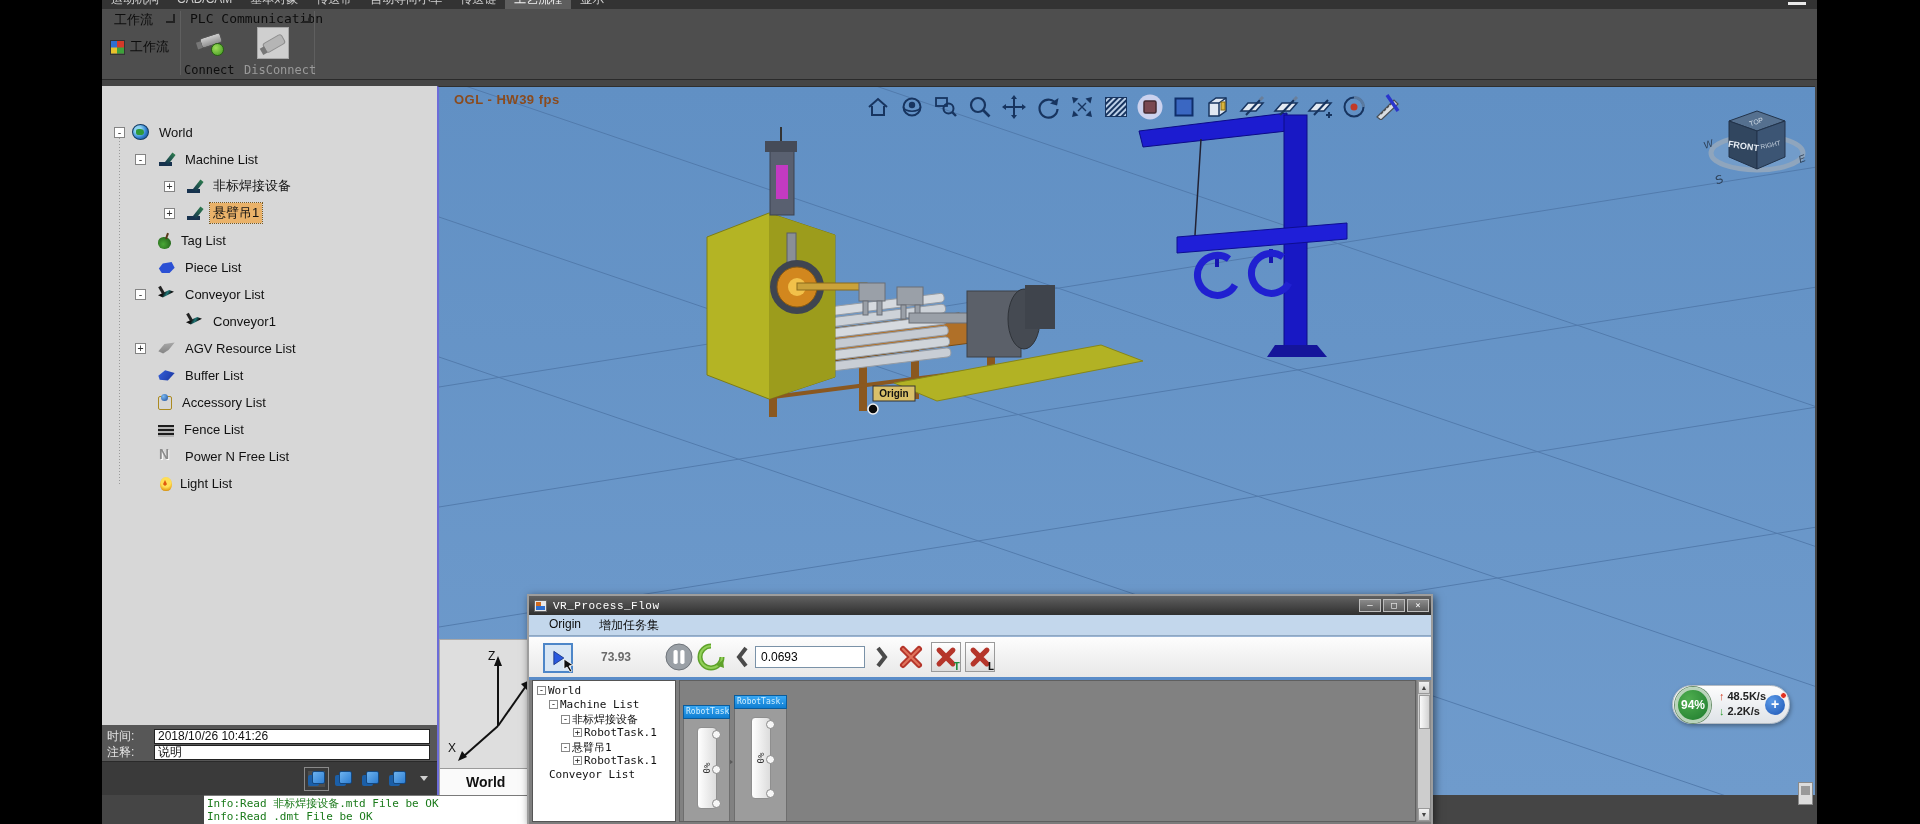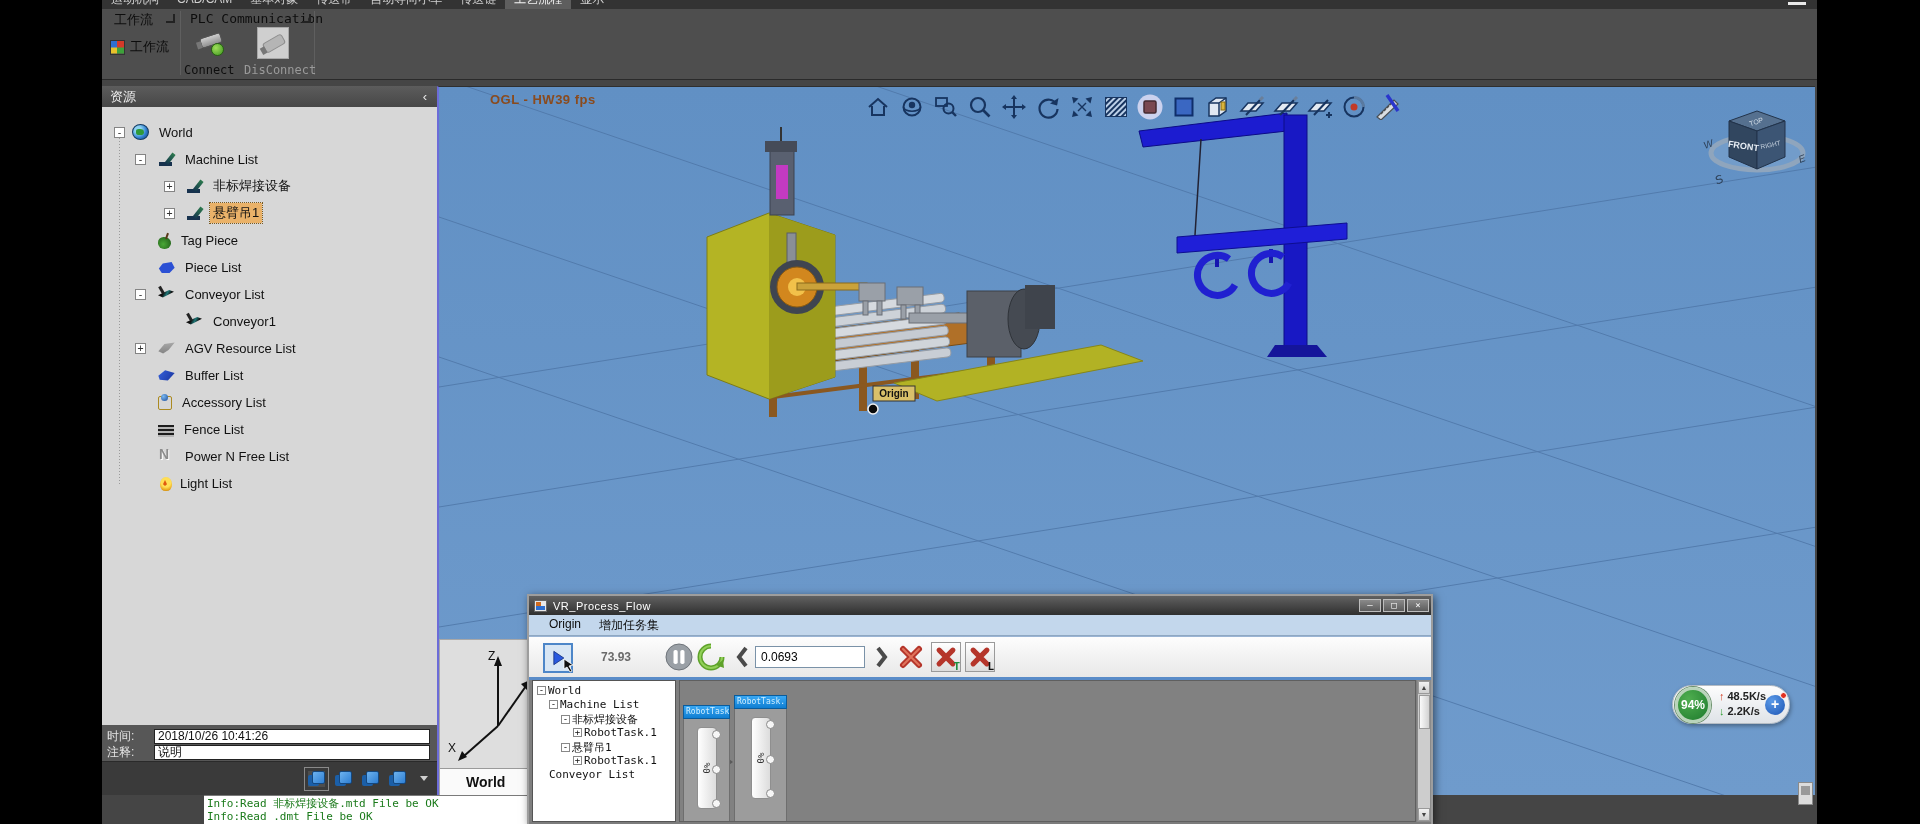--- a/index.html
+++ b/index.html
@@ -82,37 +82,37 @@
   .caret{width:0;height:0;border-left:4px solid transparent;border-right:4px solid transparent;border-top:5px solid #cfcfcf;margin-left:4px;}
 
   
   #log{position:absolute;left:102px;top:795px;width:428px;height:29px;background:#fff;border-top:1px solid #7a7a7a;overflow:hidden;padding:1px 0 0 3px;}
   #log .line{font-family:"DejaVu Sans Mono",monospace;font-size:11px;line-height:13px;color:#1a7a1a;white-space:nowrap;}
 
   
   #viewport{position:absolute;left:335px;top:86px;width:1378px;height:709px;
     background:linear-gradient(#6190c4,#6f9bcc);border-left:2px solid #6c6cd8;border-top:1px solid #2f2f2f;overflow:hidden;}
   #scene{position:absolute;left:0;top:0;width:1378px;height:709px;pointer-events:none;}
-  #fps{position:absolute;left:15px;top:5px;color:#8a4b1e;font-size:13px;font-weight:bold;letter-spacing:.5px;margin-left:36px;}
+  #fps{position:absolute;left:15px;top:5px;color:#8a4b1e;font-size:13px;font-weight:bold;letter-spacing:.5px;}
   #vptools{position:absolute;left:426px;top:7px;display:flex;gap:8px;align-items:center;}
   .vpi{width:26px;height:26px;flex:none;}
   .vpi svg{width:26px;height:26px;display:block;}
   #navcube{position:absolute;left:1258px;top:6px;width:120px;height:104px;}
   #axisw{position:absolute;left:0;top:552px;width:106px;height:157px;background:#dedede;border:1px solid #a8a8a8;}
   #axisw svg{display:block;}
   #worldbox{position:absolute;left:0;bottom:0;width:104px;height:27px;background:#fafafa;border-top:1px solid #9a9a9a;display:flex;align-items:center;}
   #worldbox span{font-size:14px;font-weight:bold;color:#111;margin-left:26px;}
 
   
   #vrwin{position:absolute;left:527px;top:594px;width:906px;height:230px;background:#7c7c7c;border:2px solid #9d9d9d;border-bottom:none;box-shadow:2px 2px 8px rgba(0,0,0,.5);}
   #vr-title{position:absolute;left:0;top:0;width:902px;height:19px;background:linear-gradient(#616161,#2f2f2f);display:flex;align-items:center;}
   #vr-appico{width:13px;height:12px;margin:0 6px 0 5px;position:relative;background:#e8e8e8;border:1px solid #666;}
   #vr-appico::before{content:"";position:absolute;left:1px;top:1px;width:5px;height:4px;background:#d06a1e;}
   #vr-appico::after{content:"";position:absolute;left:1px;bottom:1px;width:9px;height:4px;background:#2e6fd0;}
-  #vr-title .t{color:#fff;font-size:11px;font-family:Liberation Sans, sans-serif;letter-spacing:.5px;flex:1;}
+  #vr-title .t{color:#fff;font-size:11px;font-family:Liberation Mono, monospace;letter-spacing:.5px;flex:1;}
   .winbtn{width:22px;height:13px;margin-right:2px;background:linear-gradient(#8a8a8a,#5c5c5c);border:1px solid #bdbdbd;color:#fff;font-size:9px;line-height:11px;text-align:center;font-family:"DejaVu Sans Mono",monospace;}
   #vr-menu{position:absolute;left:0;top:19px;width:902px;height:21px;background:#c3d7ec;border-bottom:1px solid #8fa8c2;}
   .mitem{position:absolute;top:2px;font-size:12px;color:#0d0d0d;}
   #vr-toolbar{position:absolute;left:0;top:40px;width:902px;height:41px;background:linear-gradient(#fdfdfd,#e8e8e8);border-top:1px solid #9ab4d4;}
   #blue-strip{position:absolute;left:0;top:81px;width:902px;height:3px;background:#5a8cc8;}
   .tbtn{position:absolute;top:6px;}
   #play-btn{left:14px;width:30px;height:30px;background:#d8e6f4;border:2px solid #4d86c8;display:flex;align-items:center;justify-content:center;}
   #play-btn svg{width:20px;height:20px;}
   #cursor{position:absolute;left:34px;top:22px;width:12px;height:14px;z-index:5;}
   #vr-time{left:72px;top:13px;font-size:12px;color:#6a6a6a;font-weight:bold;}
@@ -200,24 +200,20 @@
       </div>
       <div class="ribbon-big" id="btn-disconnect" style="left:142px">
         <div class="ico">
           <div class="plug"></div>
         </div>
         <div class="lbl">DisConnect</div>
       </div>
     </div>
 
     <div id="sidebar">
-      <div id="sb-head">
-        <span class="t">资源</span>
-        <span id="sb-collapse">‹</span>
-      </div>
       <div id="tree">
         <div class="guide"></div>
       <div class="trow" style="top: 12px;">
             <span class="exp" style="margin-left: 12px;">-</span>
             <span class="ti ti-globe" style="margin-left: -2px;"></span>
             <span class="tlabel">World</span>
           </div>
           <div class="trow" style="top: 39px;">
             <span class="exp" style="margin-left: 33px;">-</span>
             <span class="ti ti-machine" style="margin-left: 3px;"></span>
@@ -229,21 +225,21 @@
             <span class="tlabel">非标焊接设备</span>
           </div>
           <div class="trow" style="top: 93px;">
             <span class="exp" style="margin-left: 62px;">+</span>
             <span class="ti ti-machine" style="margin-left: 2px;"></span>
             <span class="tlabel sel">悬臂吊1</span>
           </div>
           <div class="trow" style="top: 120px;">
             <span class="exp none" style="margin-left: 33px;"></span>
             <span class="ti ti-tag" style="margin-left: 3px;"></span>
-            <span class="tlabel">Tag Piece</span>
+            <span class="tlabel">Tag List</span>
           </div>
           <div class="trow" style="top: 147px;">
             <span class="exp none" style="margin-left: 33px;"></span>
             <span class="ti ti-piece" style="margin-left: 3px;"></span>
             <span class="tlabel">Piece List</span>
           </div>
           <div class="trow" style="top: 174px;">
             <span class="exp" style="margin-left: 33px;">-</span>
             <span class="ti ti-conveyor" style="margin-left: 3px;"></span>
             <span class="tlabel">Conveyor List</span>

